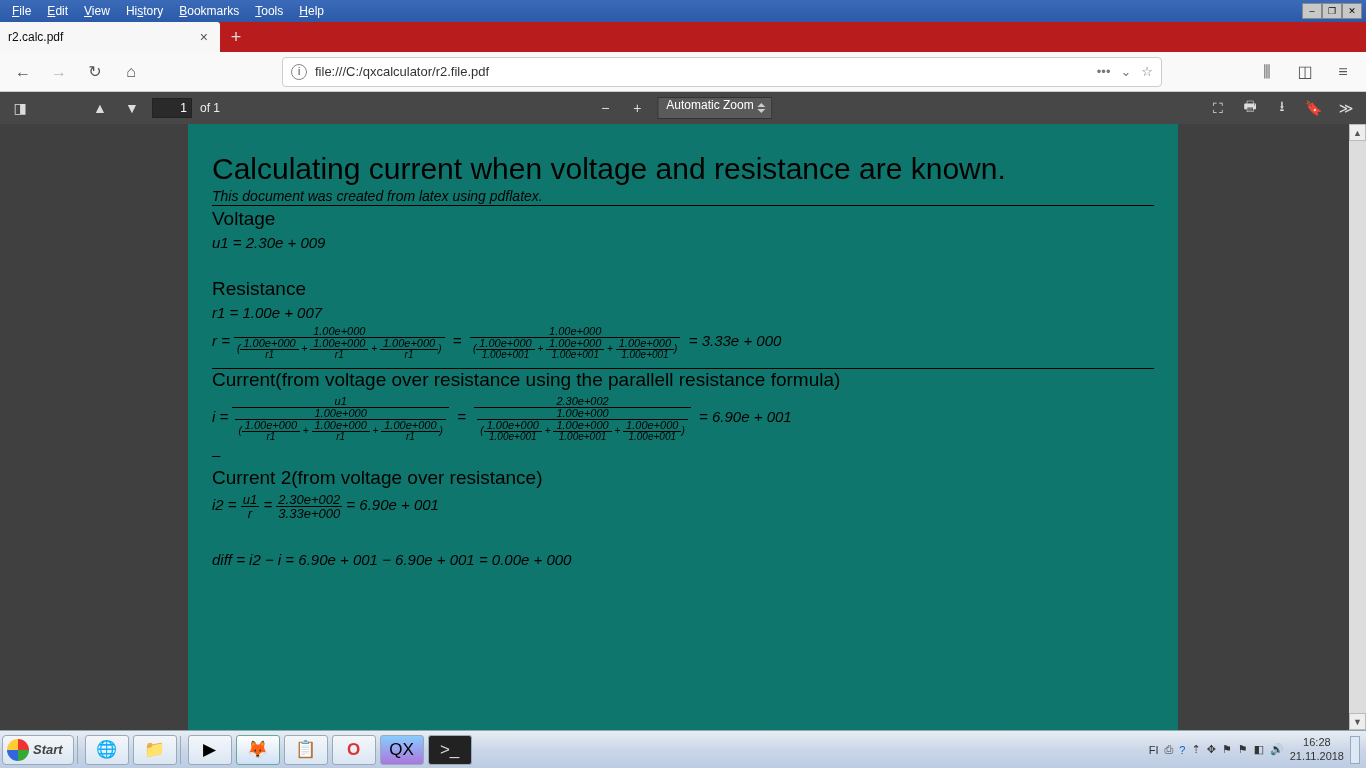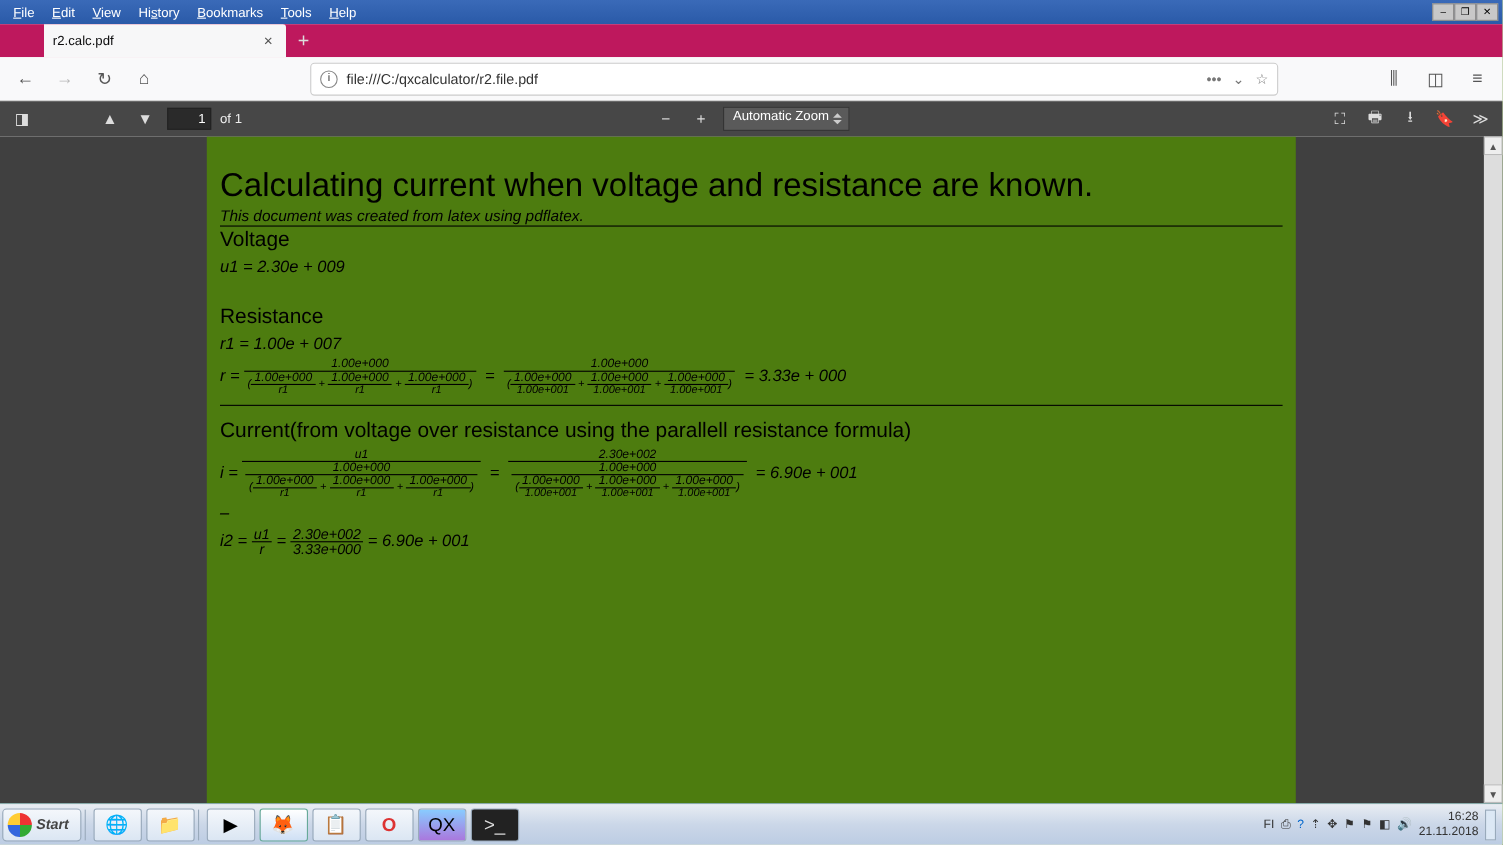--- a/index.html
+++ b/index.html
@@ -6,21 +6,21 @@
 body { width: 1366px; height: 768px; overflow: hidden; background: #fff; position: relative; }
 
 
 .menubar { height: 22px; background: linear-gradient(#3a6ab8,#2a5aa8); display: flex; align-items: center; padding: 1px 4px; color: #fff; font-size: 12px; }
 .menubar span { padding: 2px 8px; cursor: default; }
 .menubar span u { text-decoration: underline; }
 .win-controls { margin-left: auto; display: flex; gap: 0; }
 .win-controls .wc { width: 20px; height: 16px; background: #c8c8c8; border: 1px solid #888; font-size: 9px; display:flex;align-items:center;justify-content:center;color:#000;}
 
 
-.tabstrip { height: 30px; background: #be185d; display: flex; align-items: stretch; padding-left: 40px; }
+.tabstrip { height: 30px; background: #b91c1c; display: flex; align-items: stretch; }
 .tab { width: 220px; background: #f7f7f8; color: #0c0c0d; display: flex; align-items: center; padding: 0 8px; font-size: 12px; border-top-right-radius: 3px; position:relative;}
 .tab .close { margin-left:auto; font-size:14px; color:#555; padding:0 4px; }
 .newtab { width: 32px; display:flex;align-items:center;justify-content:center;color:#ddd;font-size:18px;}
 
 
 .navbar { height: 40px; background: #f9f9fa; display:flex; align-items:center; padding: 0 8px; gap:6px; border-bottom:1px solid #ccc;}
 .nav-btn { width:30px;height:30px;display:flex;align-items:center;justify-content:center;border-radius:4px;color:#555;font-size:16px;}
 .nav-btn.disabled{color:#bbb;}
 .urlbar { flex:0 0 880px; margin-left:130px; height:30px; border:1px solid #ccc; border-radius:4px; display:flex; align-items:center; padding:0 8px; font-size:13px; color:#333; background:#fff;}
 .urlbar .info{width:16px;height:16px;border:1px solid #888;border-radius:50%;display:flex;align-items:center;justify-content:center;font-size:10px;margin-right:8px;}
@@ -33,46 +33,46 @@
 .pdfbar .pagebox{width:40px;height:20px;background:#2a2a2a;border:1px solid #222;color:#fff;text-align:right;padding:0 4px;font-size:12px;}
 .pdfbar .zoom-sel{height:22px;background:#5a5a5a;border:1px solid #333;color:#fff;padding:0 18px 0 8px;font-size:12px;position:relative;}
 .pdfbar .zoom-sel:after{content:"";position:absolute;right:6px;top:5px;border-left:4px solid transparent;border-right:4px solid transparent;border-bottom:4px solid #ccc;}
 .pdfbar .zoom-sel:before{content:"";position:absolute;right:6px;bottom:5px;border-left:4px solid transparent;border-right:4px solid transparent;border-top:4px solid #ccc;}
 .pdfbar .spacer{flex:1;}
 .pdfbar .center{position:absolute;left:50%;transform:translateX(-50%);display:flex;align-items:center;gap:8px;}
 .pdfbar{position:relative;}
 
 
 .pdf-area { height: calc(768px - 22px - 30px - 40px - 32px - 38px); background:#404040; position:relative; overflow:hidden;}
-.pdf-page { width: 990px; margin: 0 auto; background:#4d7c0f; height: 100%; padding: 28px 12px; font-family: "Latin Modern Roman", "CMU Serif", Georgia, serif; color:#000; position:relative;}
+.pdf-page { width: 990px; margin: 0 auto; background:#0f766e; height: 100%; padding: 28px 24px; font-family: "Latin Modern Roman", "CMU Serif", Georgia, serif; color:#000; position:relative;}
 .scrollbar{position:absolute;right:0;top:0;width:17px;height:100%;background:#ddd;}
 .scrollbar .arrow{height:17px;background:#eee;border:1px solid #bbb;display:flex;align-items:center;justify-content:center;font-size:9px;color:#555;}
 .scrollbar .track{height:calc(100% - 34px);}
 
 .doc-title{font-size:30px;font-weight:normal;margin-bottom:2px;}
 .doc-sub{font-style:italic;font-size:14px;border-bottom:1px solid #000;padding-bottom:1px;margin-bottom:2px;}
 .sec{font-size:19px;margin-top:0;}
 .eq{font-size:15px;font-style:italic;margin:4px 0;}
 .hr{border-top:1px solid #000;margin-top:8px;}
-.sec-u{font-size:19px;margin-top:12px;}
+.sec-u{font-size:19px;}
 .frac{display:inline-block;text-align:center;vertical-align:middle;font-size:11px;line-height:1;}
 .frac .n{display:block;border-bottom:1px solid #000;padding:0 2px;}
 .frac .d{display:block;padding:0 2px;}
 .ffrac{display:inline-block;text-align:center;vertical-align:middle;font-size:13px;}
 .ffrac .n{display:block;border-bottom:1px solid #000;padding:0 3px;font-size:11px;}
 .ffrac .d{display:block;padding:0 3px;font-size:10px;}
 
 
 .taskbar{position:absolute;bottom:0;left:0;right:0;height:38px;background:linear-gradient(#e9edf3,#cbd7e8,#bccce3);border-top:1px solid #8aa;display:flex;align-items:center;padding:0 2px;}
 .start-btn{height:30px;padding:0 10px 0 4px;border:1px solid #9ab;border-radius:4px;background:linear-gradient(#f4f7fb,#dbe6f3);display:flex;align-items:center;gap:4px;font-size:13px;font-style:italic;font-weight:bold;color:#444;}
 .orb{width:22px;height:22px;border-radius:50%;background:conic-gradient(#e33 0 25%,#3a3 25% 50%,#36d 50% 75%,#fc3 75% 100%);}
 .tb-item{width:44px;height:30px;margin-left:4px;border:1px solid #9ab;border-radius:3px;background:linear-gradient(#f4f7fb,#dbe6f3);display:flex;align-items:center;justify-content:center;font-size:17px;}
 .tb-item.active{background:linear-gradient(#fff,#cfe0f5);border-color:#6a9;}
 .tray{margin-left:auto;display:flex;align-items:center;gap:6px;font-size:11px;color:#333;padding-right:4px;}
-.tray .clock{text-align:right;line-height:1.2;}
+.tray .clock{text-align:center;line-height:1.2;}
 .sepv{width:1px;height:28px;background:#9ab;margin:0 3px;}
 </style>
 </head>
 <body>
 
 <div class="menubar">
   <span><u>F</u>ile</span>
   <span><u>E</u>dit</span>
   <span><u>V</u>iew</span>
   <span>Hi<u>s</u>tory</span>
@@ -154,24 +154,26 @@
     <div class="hr"></div>
     <div class="sec-u">Current(from voltage over resistance using the parallell resistance formula)</div>
     <div class="eq">
       i = 
       <span class="ffrac"><span class="n">u1</span><span class="d"><span class="frac"><span class="n">1.00e+000</span><span class="d">(<span class="frac"><span class="n">1.00e+000</span><span class="d">r1</span></span> + <span class="frac"><span class="n">1.00e+000</span><span class="d">r1</span></span> + <span class="frac"><span class="n">1.00e+000</span><span class="d">r1</span></span>)</span></span></span></span>
       &nbsp;=&nbsp;
       <span class="ffrac"><span class="n">2.30e+002</span><span class="d"><span class="frac"><span class="n">1.00e+000</span><span class="d">(<span class="frac"><span class="n">1.00e+000</span><span class="d">1.00e+001</span></span> + <span class="frac"><span class="n">1.00e+000</span><span class="d">1.00e+001</span></span> + <span class="frac"><span class="n">1.00e+000</span><span class="d">1.00e+001</span></span>)</span></span></span></span>
       &nbsp;<span>= 6.90e + 001</span>
     </div>
     <div class="eq">–</div>
+    <div class="sec-u">Current 2(from voltage over resistance)</div>
     <div class="eq">
       i2 = <span class="frac" style="font-size:13px"><span class="n">u1</span><span class="d">r</span></span> = <span class="frac" style="font-size:13px"><span class="n">2.30e+002</span><span class="d">3.33e+000</span></span> <span>= 6.90e + 001</span>
     </div>
     <br>
+    <div class="eq">diff = i2 − i = 6.90e + 001 − 6.90e + 001 = 0.00e + 000</div>
   </div>
   <div class="scrollbar">
     <div class="arrow">▲</div>
     <div class="track"></div>
     <div class="arrow">▼</div>
   </div>
 </div>
 
 <div class="taskbar">
   <div class="start-btn">

